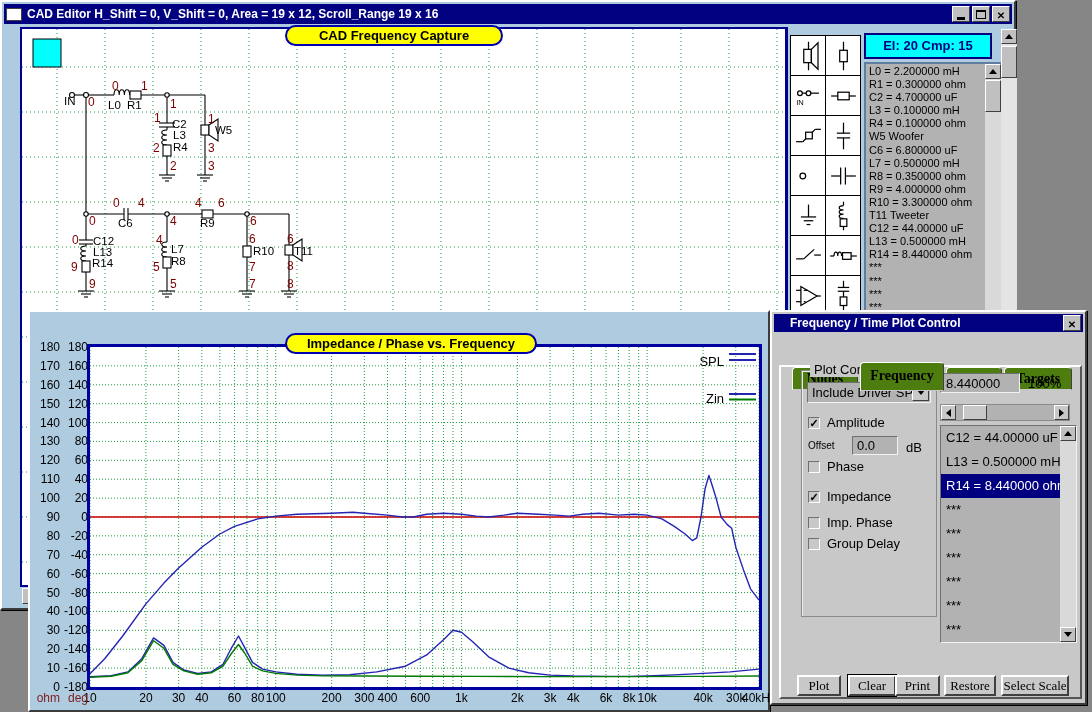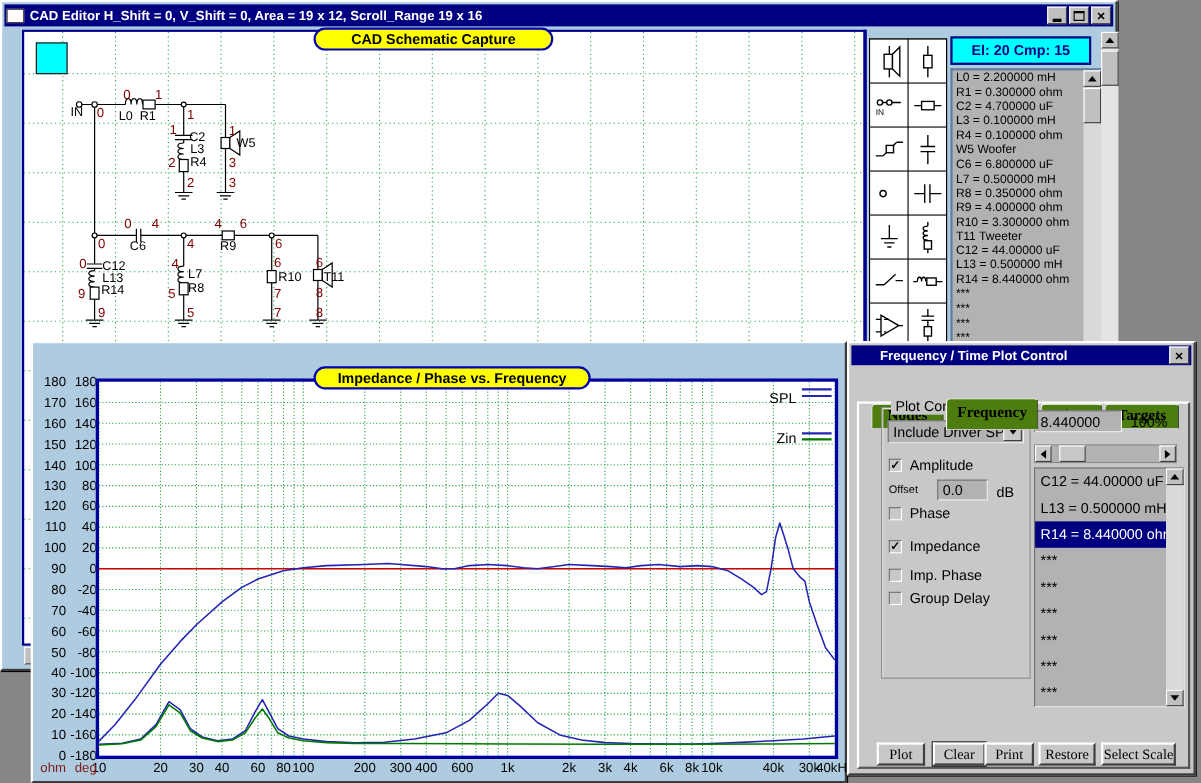--- a/index.html
+++ b/index.html
@@ -253,21 +253,21 @@
           <text x="227" y="242" font-size="12" font-family="Liberation Sans,sans-serif" fill="#7d0000">7</text>
           <text x="265" y="241" font-size="12" font-family="Liberation Sans,sans-serif" fill="#7d0000">8</text>
           <text x="67" y="259" font-size="12" font-family="Liberation Sans,sans-serif" fill="#7d0000">9</text>
           <text x="148" y="259" font-size="12" font-family="Liberation Sans,sans-serif" fill="#7d0000">5</text>
           <text x="227" y="259" font-size="12" font-family="Liberation Sans,sans-serif" fill="#7d0000">7</text>
           <text x="265" y="259" font-size="12" font-family="Liberation Sans,sans-serif" fill="#7d0000">8</text>
         </g>
     </svg>
   </div>
 
-  <div id="cad-pill" class="pill">CAD Schematic Capture</div>
+  <div id="cad-pill" class="pill">CAD Frequency Capture</div>
   <div id="palette-accent"></div>
   <div id="palette">
       <div class="pcell">
         <svg viewBox="0 0 34 40" width="33" height="38" stroke="#000" stroke-width="1.3" fill="none">
           <line x1="17" y1="5" x2="17" y2="13"></line>
           <rect x="12" y="13" width="8" height="14" fill="#fff"></rect>
           <polygon points="20,13 27,6 27,34 20,27" fill="#fff"></polygon>
           <line x1="17" y1="27" x2="17" y2="35"></line>
         </svg>
       </div>
@@ -593,21 +593,21 @@
       <span class="xlab" style="left: 650.091px;">40k</span>
       <span class="xlab" style="left: 682.795px;">30k</span>
       <span class="xlab" style="left: 706px;">40kHz</span>
     </div>
   <span class="unitlab" style="left:6px;width:24px;text-align:right">ohm</span>
   <span class="unitlab" style="left:32px;width:26px;text-align:right">deg</span>
 </div>
 
 <div id="ctrl-window" class="win">
   <div class="tbar">
-    <span class="ttext" style="margin-left:24px">Frequency / Time Plot Control</span>
+    <span class="ttext" style="margin-left:14px">Frequency / Time Plot Control</span>
     <span class="tbtns">
       <span class="tbtn">
           <span class="g-x"></span>
         </span>
     </span>
   </div>
   <div id="ctrl-panel"></div>
   <div id="tabs">
       <div class="tab">Nodes</div>
       <div class="tab active">Frequency</div>

